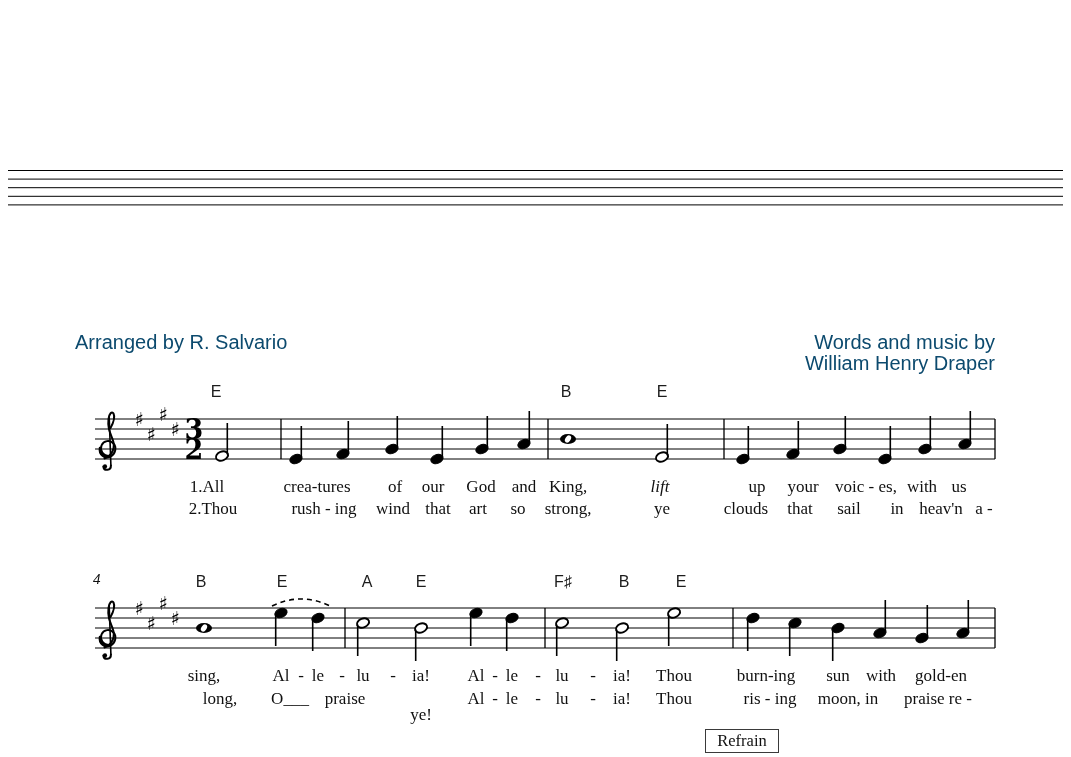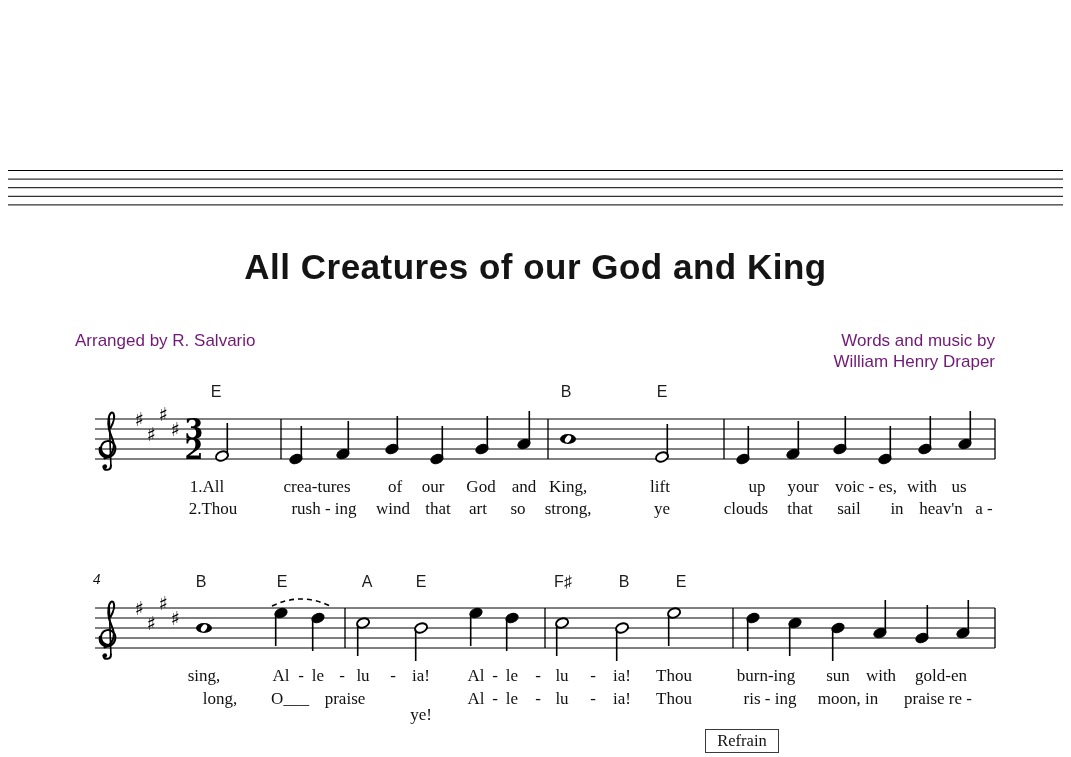--- a/index.html
+++ b/index.html
@@ -3,21 +3,21 @@
 <meta charset="utf-8">
 <style>
   html,body{margin:0;padding:0;background:#fff;}
   #page{position:relative;width:1071px;height:757px;background:#ffffff;overflow:hidden;
         font-family:"Liberation Sans",sans-serif;color:#111;}
   #score-svg{position:absolute;left:0;top:0;}
   .t{position:absolute;white-space:nowrap;}
   .ctr{transform:translateX(-50%);}
   #title{left:0;top:247px;width:1071px;text-align:center;
          font-size:35px;font-weight:800;letter-spacing:.5px;color:#141414;}
-  .credit{font-size:17px;color:#701a75;}
+  .credit{font-size:20px;color:#0c4a6e;}
   #credit-left{left:75px;top:331px;}
   #credit-r1{right:76px;top:331px;}
   #credit-r2{right:76px;top:352px;}
   .chord{font-size:16px;color:#1c1c1c;}
   .lyr{font-family:"Liberation Serif","DejaVu Serif",serif;font-size:17px;color:#101010;}
   .mnum{font-family:"Liberation Serif",serif;font-style:italic;font-size:15px;color:#101010;}
   #refrain-box{left:705px;top:729px;width:72px;height:22px;border:1px solid #3a3a3a;
                font-family:"Liberation Serif",serif;font-size:16.5px;color:#101010;
                text-align:center;line-height:22px;}
 </style>
@@ -139,38 +139,37 @@
       <line x1="832.7" y1="629.5" x2="832.7" y2="661" stroke="#000000" stroke-width="1.6"></line>
       <ellipse cx="880" cy="633" rx="6.3" ry="4.4" fill="#000000" stroke="#000000" stroke-width="1" transform="rotate(-21 880 633)"></ellipse>
       <line x1="885.3" y1="631.5" x2="885.3" y2="600" stroke="#000000" stroke-width="1.6"></line>
       <ellipse cx="922" cy="638" rx="6.3" ry="4.4" fill="#000000" stroke="#000000" stroke-width="1" transform="rotate(-21 922 638)"></ellipse>
       <line x1="927.3" y1="636.5" x2="927.3" y2="605" stroke="#000000" stroke-width="1.6"></line>
       <ellipse cx="963" cy="633" rx="6.3" ry="4.4" fill="#000000" stroke="#000000" stroke-width="1" transform="rotate(-21 963 633)"></ellipse>
       <line x1="968.3" y1="631.5" x2="968.3" y2="600" stroke="#000000" stroke-width="1.6"></line>
       <path d="M 272 606 Q 301 592, 330 606" stroke="#000000" stroke-width="1.6" fill="none" stroke-dasharray="5 4"></path>
     </svg>
 
-  <div id="title" class="t">All Creatures of our God and King</div>
 
   <div id="credit-left" class="t credit">Arranged by R. Salvario</div>
   <div id="credit-r1" class="t credit">Words and music by</div>
   <div id="credit-r2" class="t credit">William Henry Draper</div>
 
   <div id="refrain-box" class="t">Refrain</div>
 <div class="t chord ctr" style="left: 216px; top: 383px;">E</div>
     <div class="t chord ctr" style="left: 566px; top: 383px;">B</div>
     <div class="t chord ctr" style="left: 662px; top: 383px;">E</div>
     <div class="t lyr ctr" style="left: 207px; top: 477px;">1.All</div>
     <div class="t lyr ctr" style="left: 317px; top: 477px;">crea-tures</div>
     <div class="t lyr ctr" style="left: 395px; top: 477px;">of</div>
     <div class="t lyr ctr" style="left: 433px; top: 477px;">our</div>
     <div class="t lyr ctr" style="left: 481px; top: 477px;">God</div>
     <div class="t lyr ctr" style="left: 524px; top: 477px;">and</div>
     <div class="t lyr ctr" style="left: 568px; top: 477px;">King,</div>
-    <div class="t lyr ctr" style="left: 660px; top: 477px;">lift</div>
+    <div class="t lyr ctr" style="left: 660px; top: 477px; font-style: italic;">lift</div>
     <div class="t lyr ctr" style="left: 757px; top: 477px;">up</div>
     <div class="t lyr ctr" style="left: 803px; top: 477px;">your</div>
     <div class="t lyr ctr" style="left: 866px; top: 477px;">voic - es,</div>
     <div class="t lyr ctr" style="left: 922px; top: 477px;">with</div>
     <div class="t lyr ctr" style="left: 959px; top: 477px;">us</div>
     <div class="t lyr ctr" style="left: 213px; top: 499px;">2.Thou</div>
     <div class="t lyr ctr" style="left: 324px; top: 499px;">rush - ing</div>
     <div class="t lyr ctr" style="left: 393px; top: 499px;">wind</div>
     <div class="t lyr ctr" style="left: 438px; top: 499px;">that</div>
     <div class="t lyr ctr" style="left: 478px; top: 499px;">art</div>

